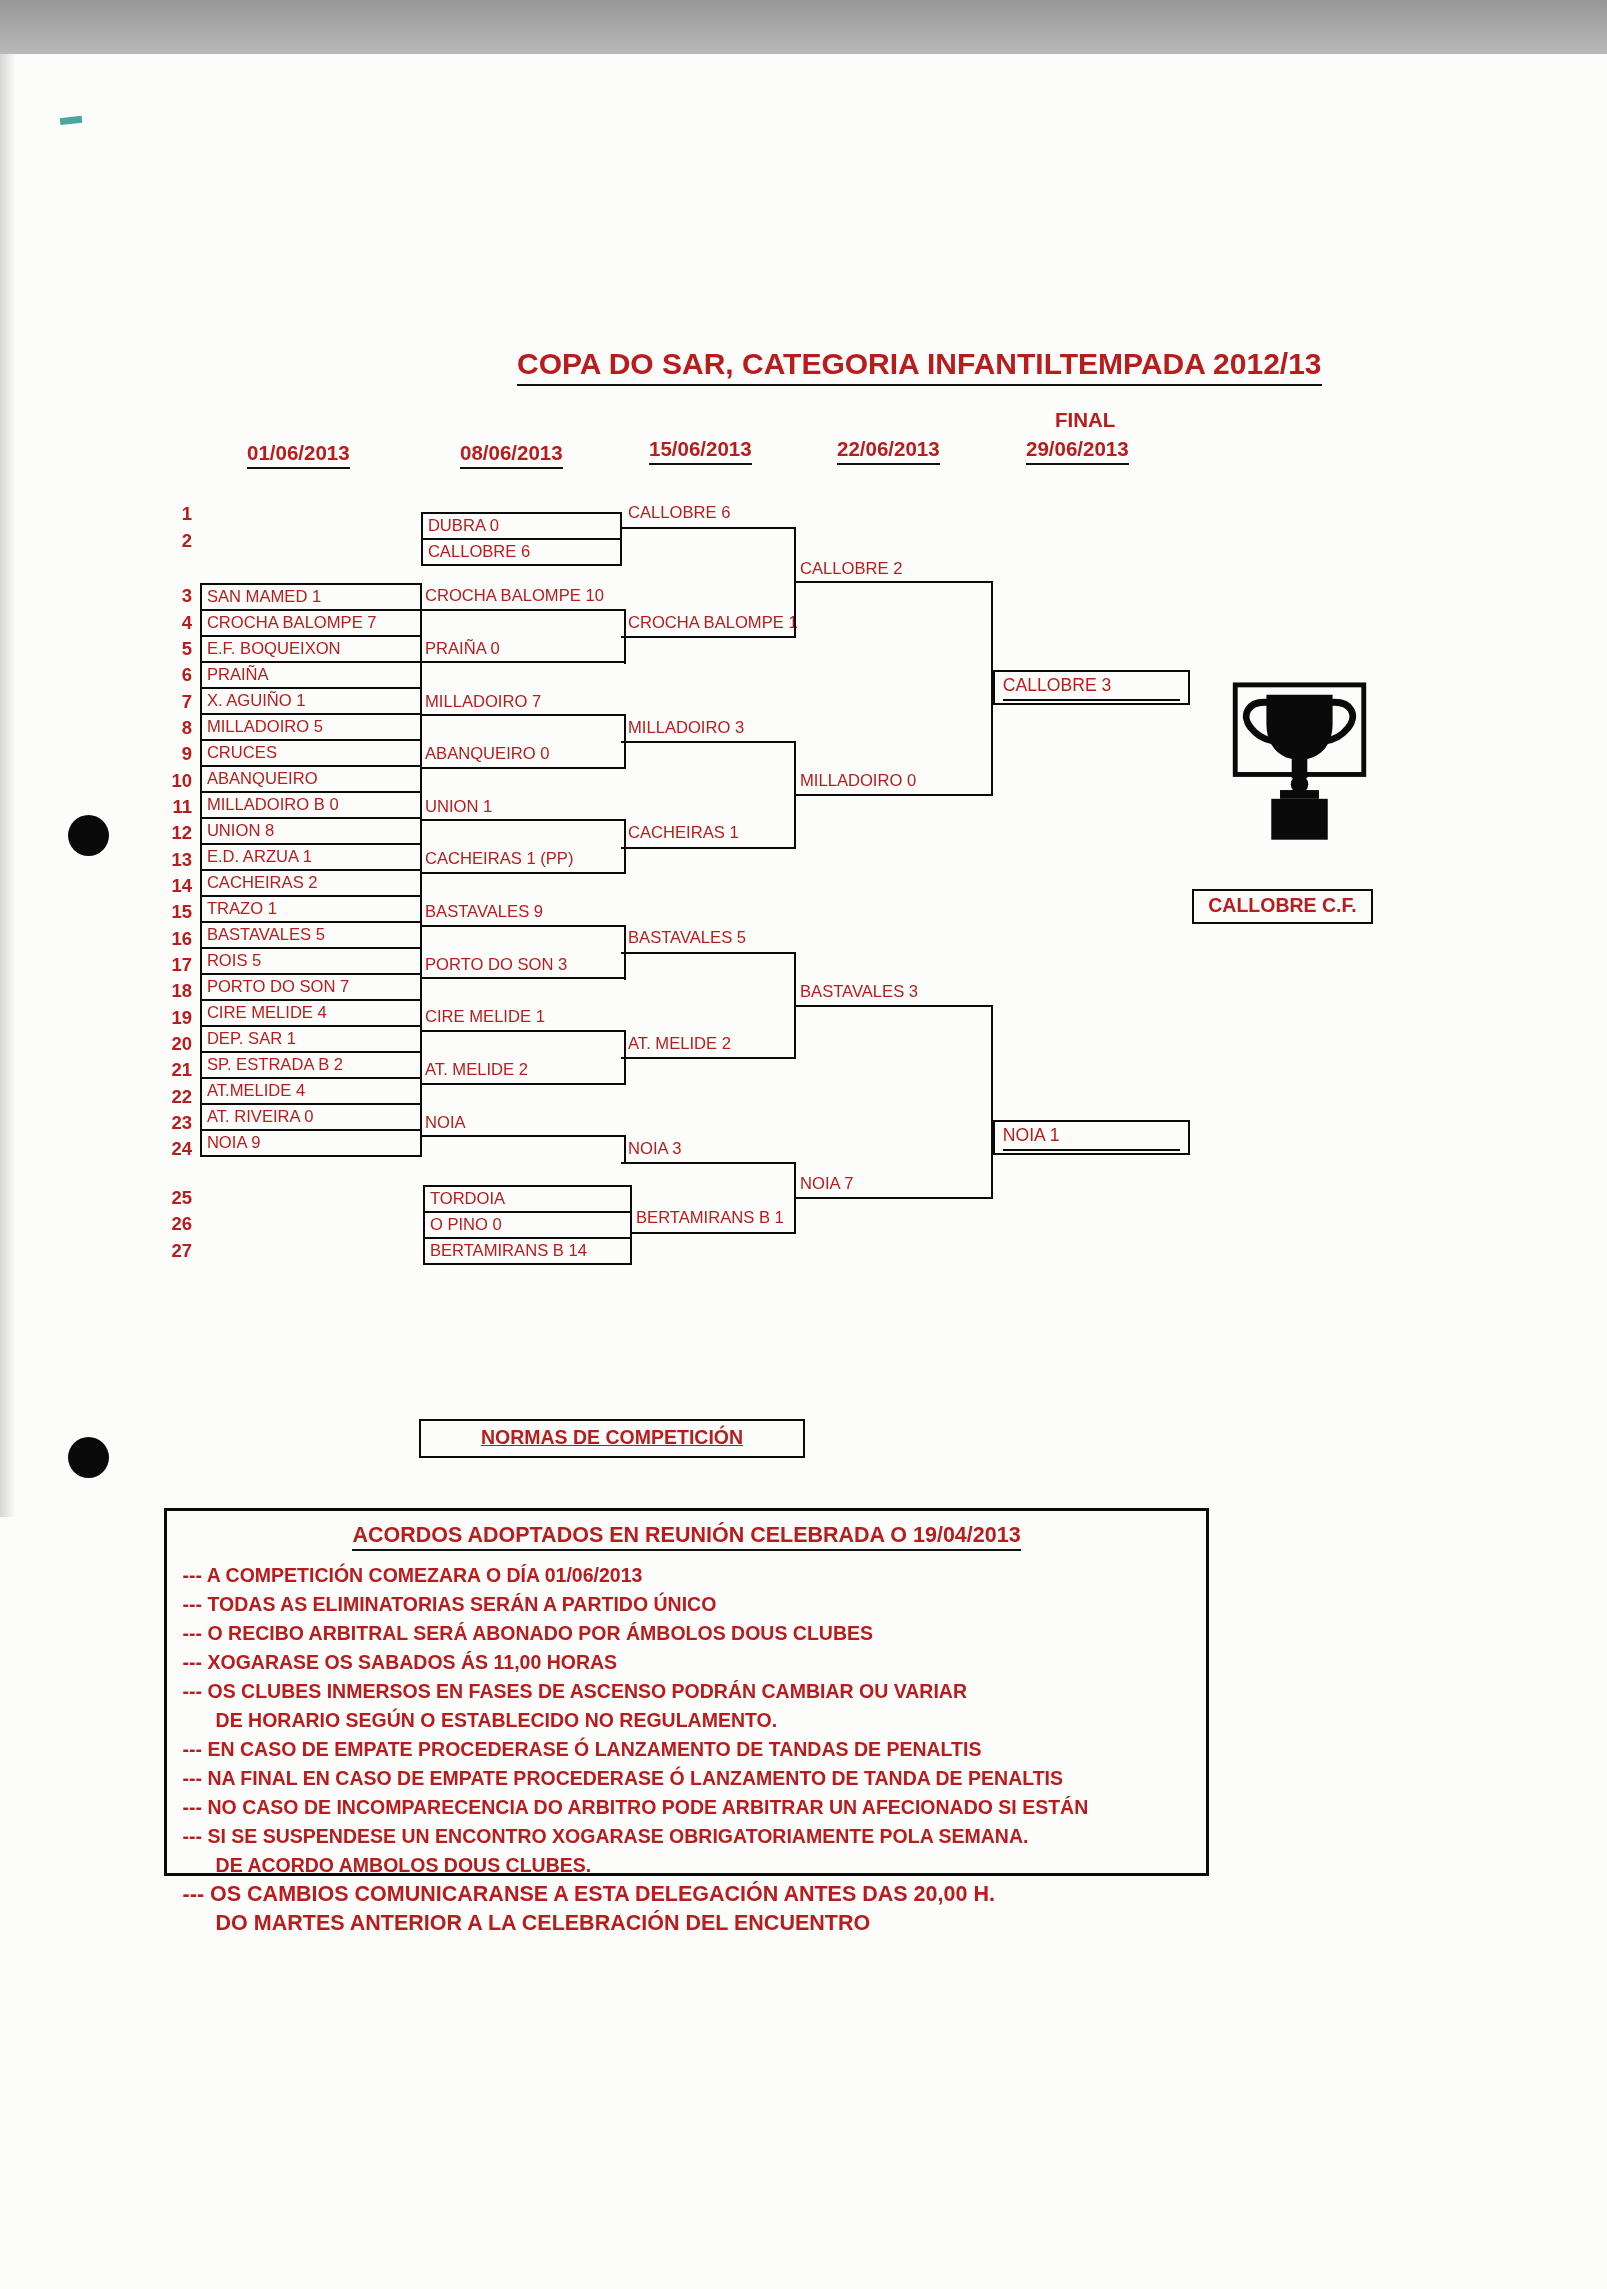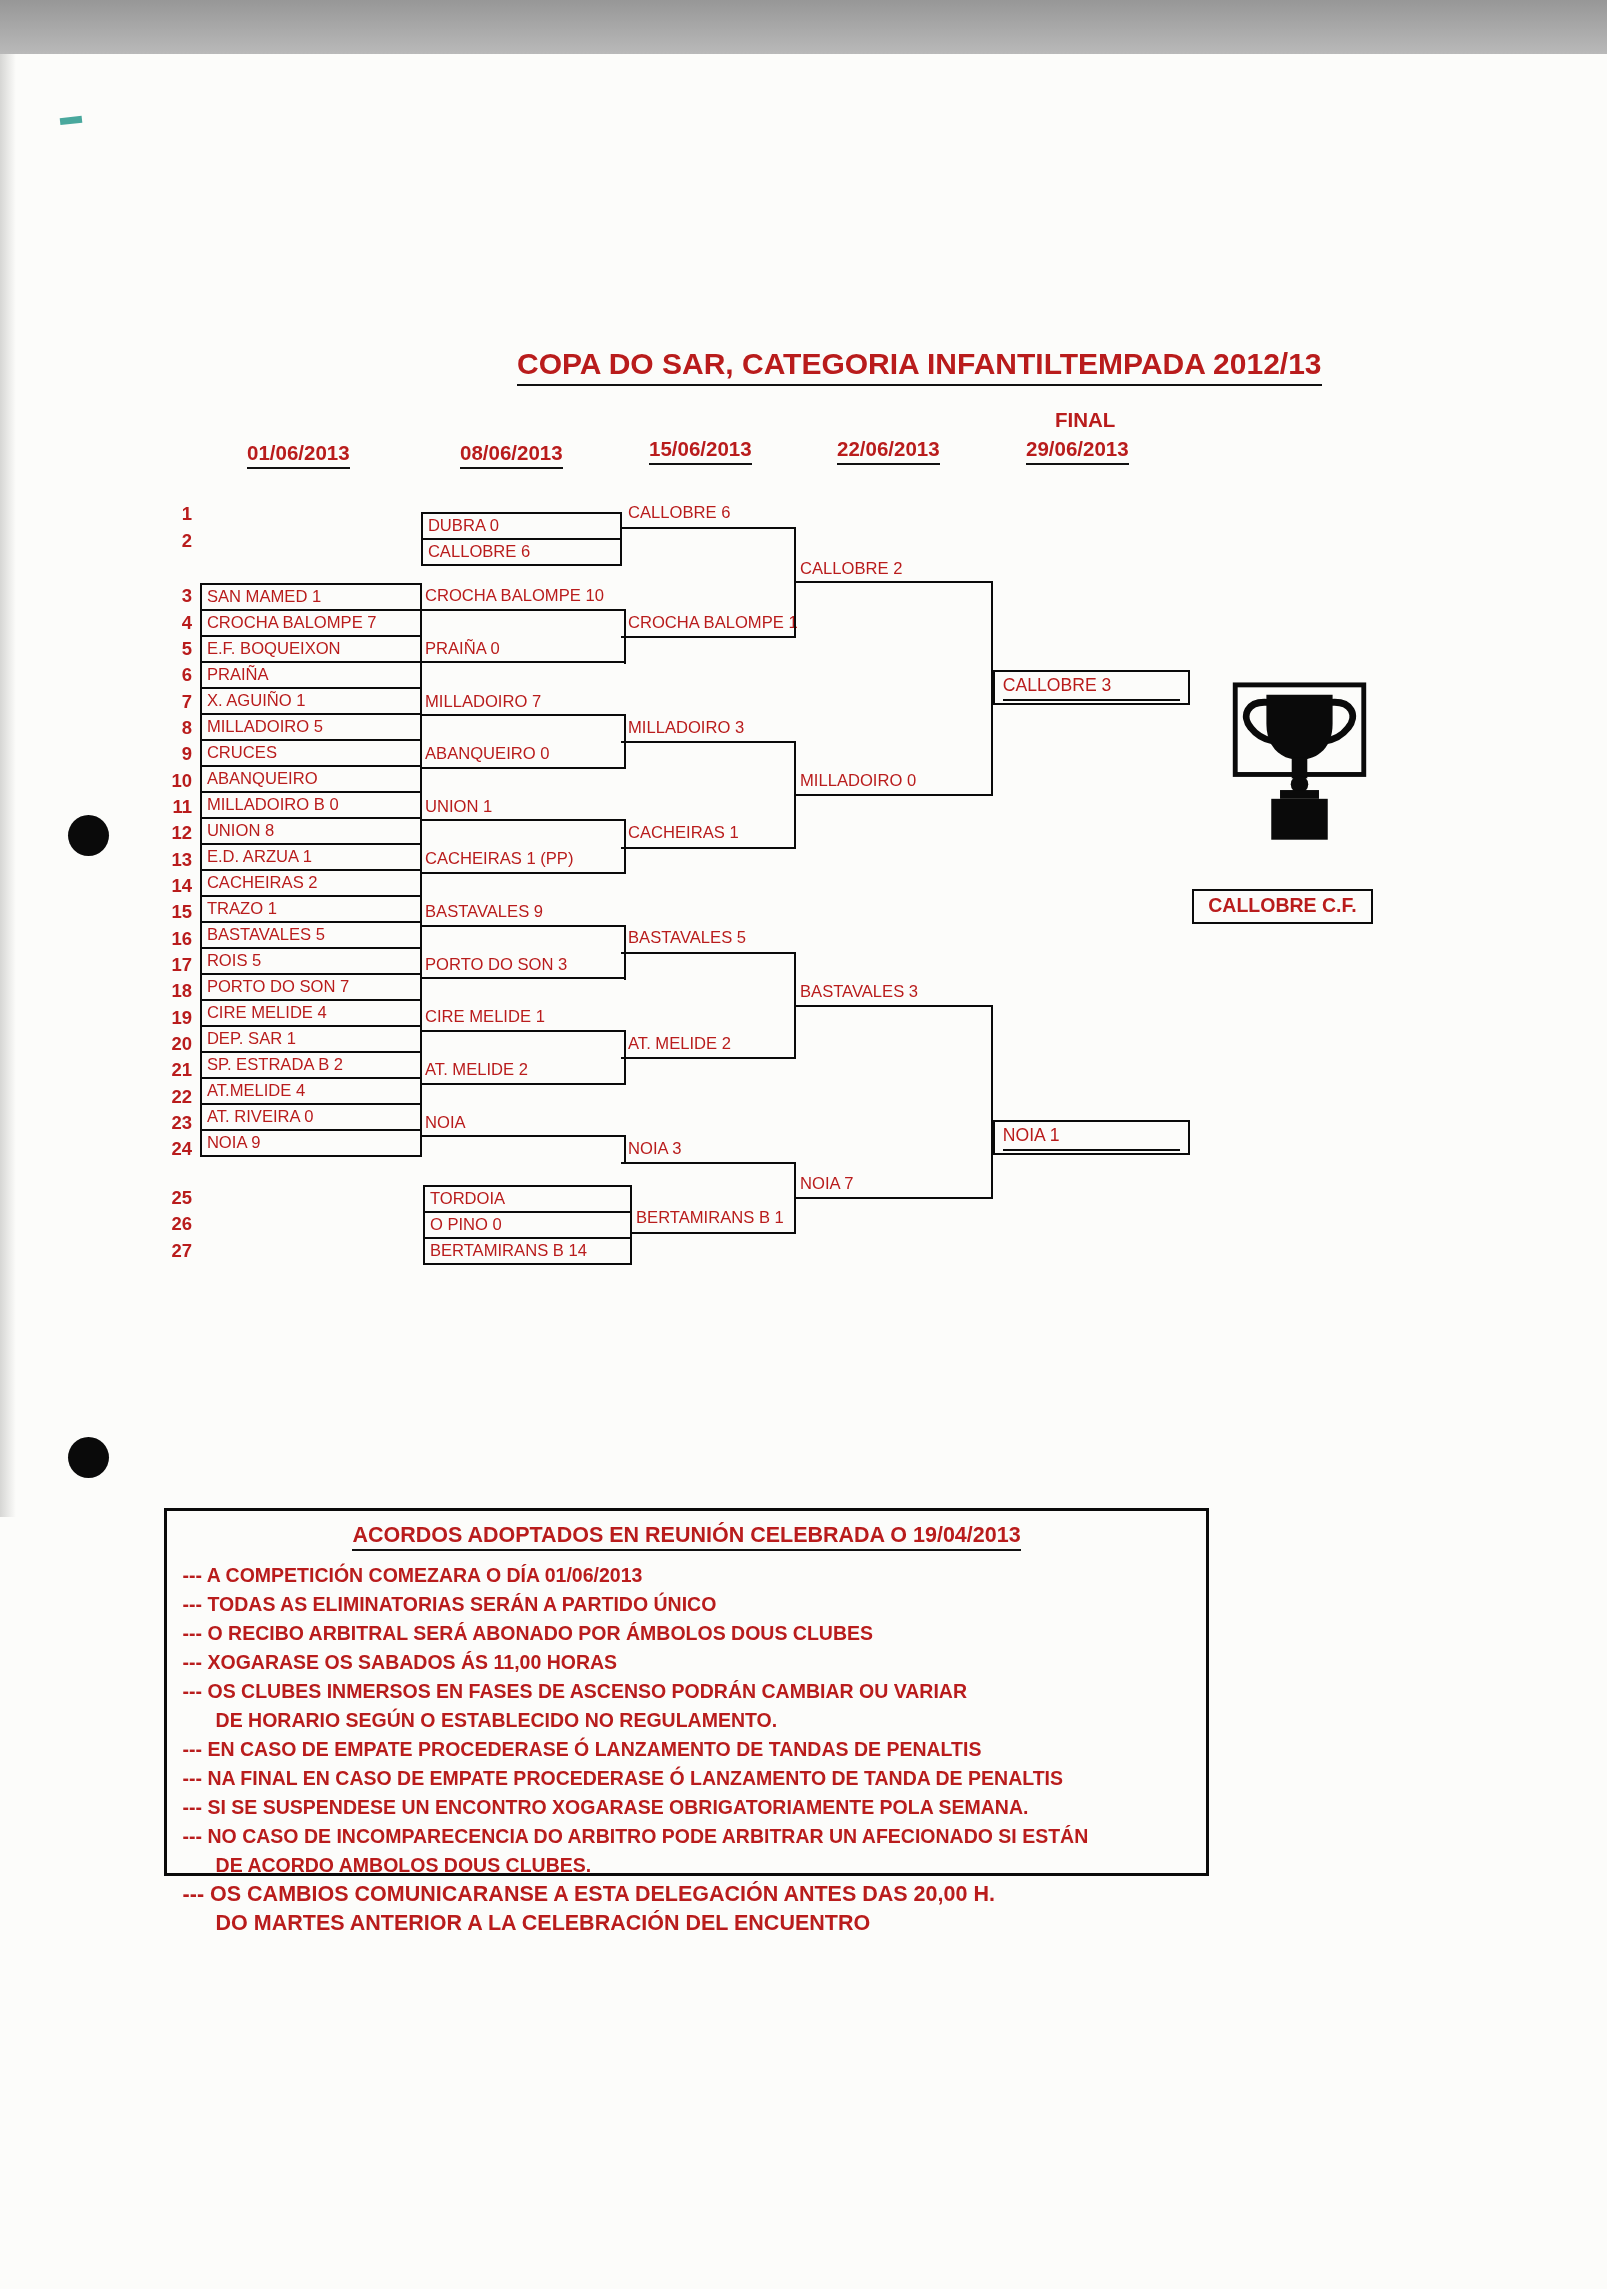--- a/index.html
+++ b/index.html
@@ -211,35 +211,38 @@
       <circle cx="70" cy="106" r="9" fill="#0a0a0a"></circle>
       <rect x="50" y="112" width="40" height="9" fill="#0a0a0a"></rect>
       <rect x="41" y="121" width="58" height="42" fill="#0a0a0a"></rect>
     </svg>
   </div>
 
   <div class="champbox">
     <span>CALLOBRE C.F.</span>
   </div>
 
+  <div class="normasbox">
+    <span>NORMAS DE COMPETICIÓN</span>
+  </div>
 
   <div class="acordos">
     <div class="acordos-title">
       <span>ACORDOS ADOPTADOS EN REUNIÓN CELEBRADA O 19/04/2013</span>
     </div>
     <div class="acordos-lines">
       <div class="aline">--- A COMPETICIÓN COMEZARA O DÍA 01/06/2013</div>
       <div class="aline">--- TODAS AS  ELIMINATORIAS SERÁN A PARTIDO ÚNICO</div>
       <div class="aline">--- O RECIBO ARBITRAL SERÁ ABONADO POR ÁMBOLOS DOUS CLUBES</div>
       <div class="aline">--- XOGARASE OS SABADOS ÁS 11,00 HORAS</div>
       <div class="aline">--- OS CLUBES INMERSOS EN FASES DE ASCENSO PODRÁN CAMBIAR OU VARIAR</div>
       <div class="aline indent">DE HORARIO SEGÚN O ESTABLECIDO NO REGULAMENTO.</div>
       <div class="aline">--- EN CASO DE EMPATE PROCEDERASE Ó LANZAMENTO DE TANDAS DE PENALTIS</div>
       <div class="aline">--- NA FINAL EN CASO DE EMPATE PROCEDERASE Ó LANZAMENTO DE TANDA DE PENALTIS</div>
+      <div class="aline">--- NO CASO DE INCOMPARECENCIA DO ARBITRO PODE ARBITRAR UN AFECIONADO SI ESTÁN</div>
       <div class="aline">--- SI SE SUSPENDESE UN ENCONTRO XOGARASE OBRIGATORIAMENTE POLA SEMANA.</div>
-      <div class="aline">--- NO CASO DE INCOMPARECENCIA DO ARBITRO PODE ARBITRAR UN AFECIONADO SI ESTÁN</div>
       <div class="aline indent">DE ACORDO AMBOLOS DOUS CLUBES.</div>
       <div class="aline big">--- OS CAMBIOS COMUNICARANSE A ESTA DELEGACIÓN ANTES DAS 20,00 H.</div>
       <div class="aline indent big">DO MARTES ANTERIOR A LA CELEBRACIÓN DEL ENCUENTRO</div>
     </div>
   </div>
 </div>
 
 
 </body></html>

